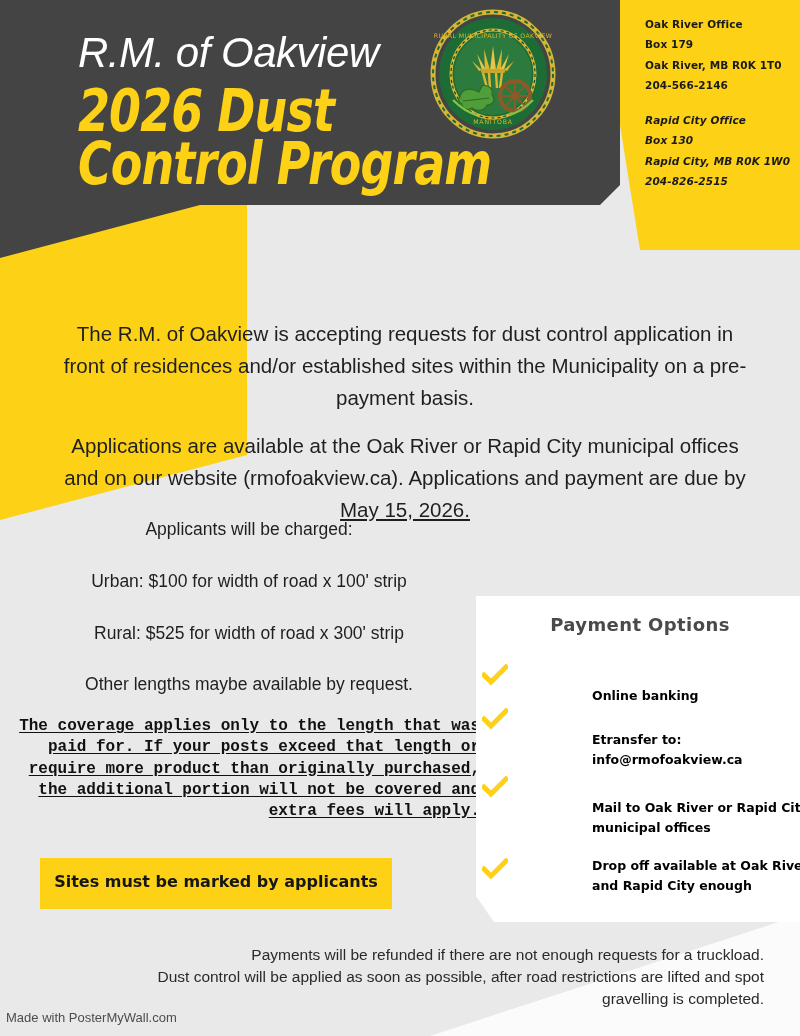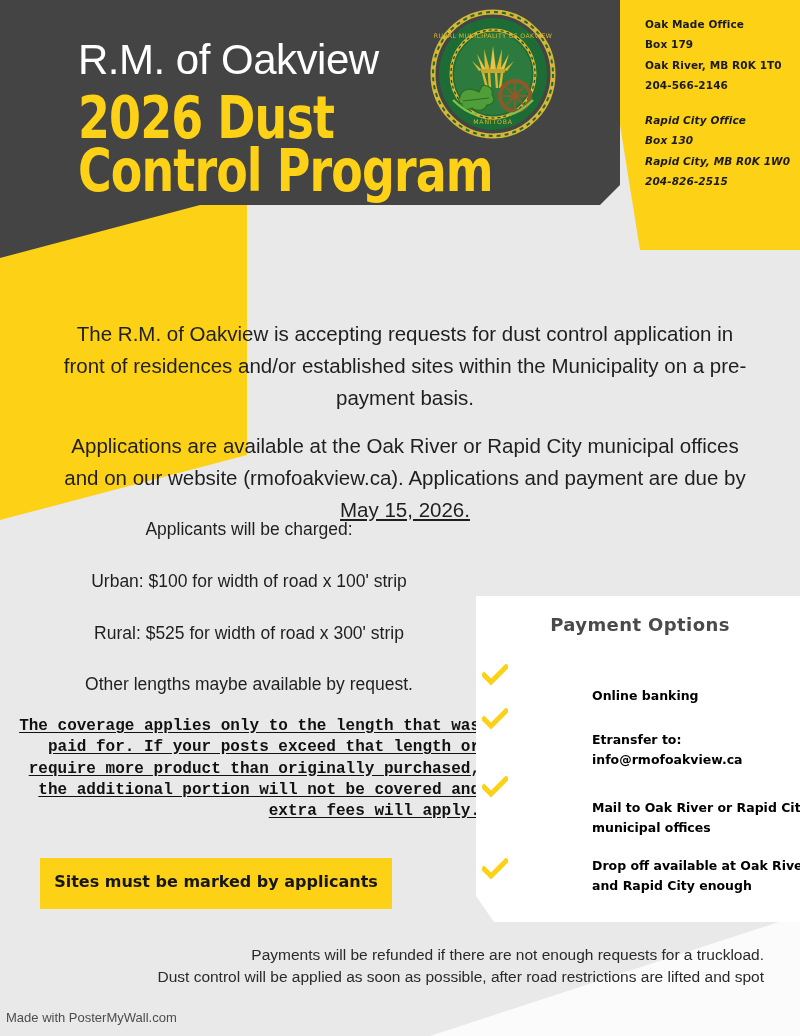--- a/index.html
+++ b/index.html
@@ -50,22 +50,23 @@
   #shape-white-diag-bottom {
     left: 430px; top: 915px; width: 370px; height: 121px;
     background: #fbfbfb;
     clip-path: polygon(370px 0px, 370px 121px, 0px 121px);
   }
 
   
   #header-text {
     position: absolute;
     left: 78px;
-    top: 38px;
+    top: 31px;
     width: 360px;
+    font-style: italic;
   }
   #org-name {
     color: #ffffff;
     font-size: 42px;
     font-weight: 400;
     letter-spacing: -0.5px;
     line-height: 1.05;
     white-space: nowrap;
     font-family: "Liberation Sans", sans-serif;
   }
@@ -314,21 +315,21 @@
 
       <path d="M26,92 C34,100 42,105 50,107" stroke="#7ec44a" stroke-width="2.4" fill="none"></path>
       <path d="M106,92 C98,100 90,105 82,107" stroke="#7ec44a" stroke-width="2.4" fill="none"></path>
       <text x="66" y="30" text-anchor="middle" fill="#d8b534" font-family="DejaVu Sans, sans-serif" font-size="6.2" letter-spacing="0.4">RURAL MUNICIPALITY OF OAKVIEW</text>
       <text x="66" y="116" text-anchor="middle" fill="#d8b534" font-family="DejaVu Sans, sans-serif" font-size="6.2" letter-spacing="0.8">MANITOBA</text>
     </svg>
   </div>
 
   <div id="contact-block">
     <div class="office-group">
-      <span class="contact-line">Oak Made Office</span>
+      <span class="contact-line">Oak River Office</span>
       <span class="contact-line">Box 179</span>
       <span class="contact-line">Oak River, MB R0K 1T0</span>
       <span class="contact-line">204-566-2146</span>
     </div>
     <div class="office-group">
       <span class="contact-line">Rapid City Office</span>
       <span class="contact-line">Box 130</span>
       <span class="contact-line">Rapid City, MB R0K 1W0</span>
       <span class="contact-line">204-826-2515</span>
     </div>
@@ -390,17 +391,18 @@
             <path d="M2,11 L9,18 L24,3" stroke="#fcd116" stroke-width="5" fill="none" stroke-linecap="square" stroke-linejoin="miter"></path>
           </svg>
       </span>
       <span class="pay-label">Drop off available at Oak River and Rapid City enough</span>
     </div>
   </div>
 
   <div id="footer-note">
     <span class="foot-line">Payments will be refunded if there are not enough requests for a truckload.</span>
     <span class="foot-line">Dust control will be applied as soon as possible, after road restrictions are lifted and spot</span>
+    <span class="foot-line">gravelling is completed.</span>
   </div>
 
   <div id="credit">Made with PosterMyWall.com</div>
 
 </div>
 
 </body></html>

